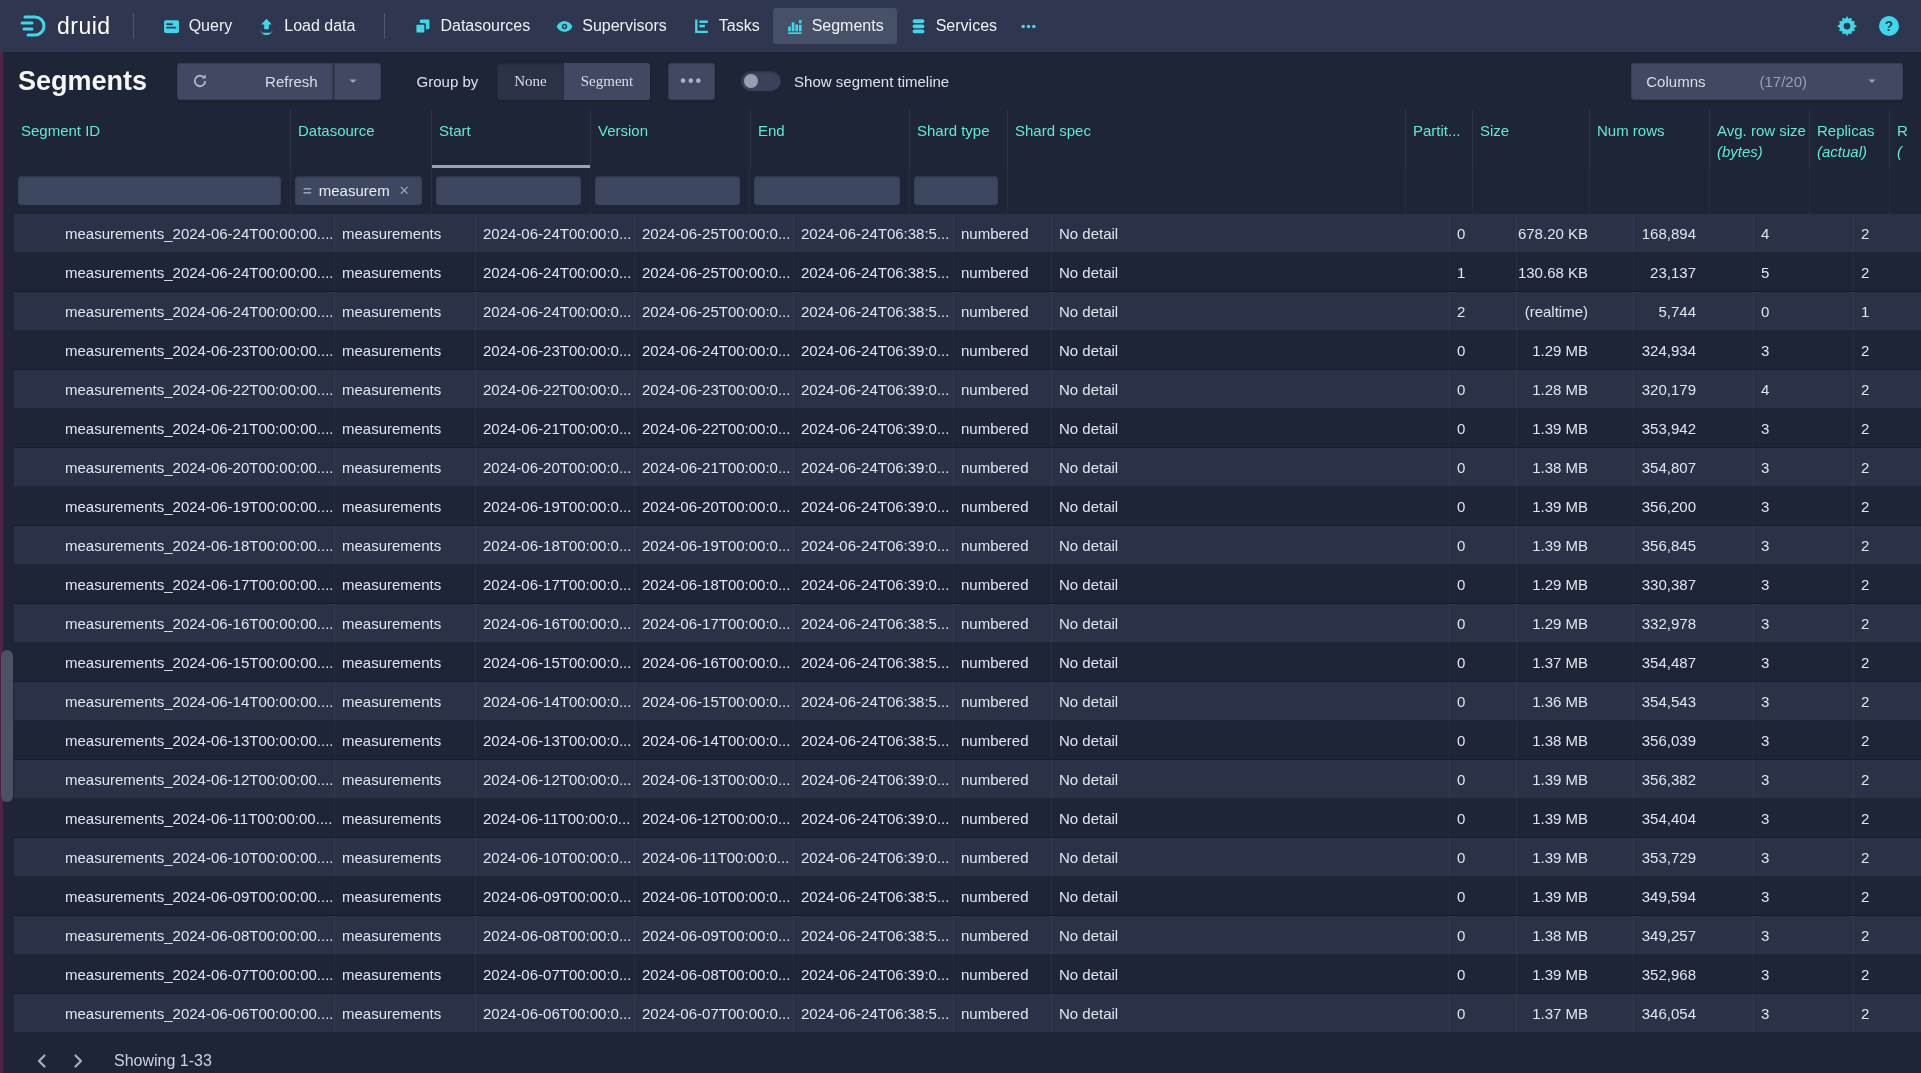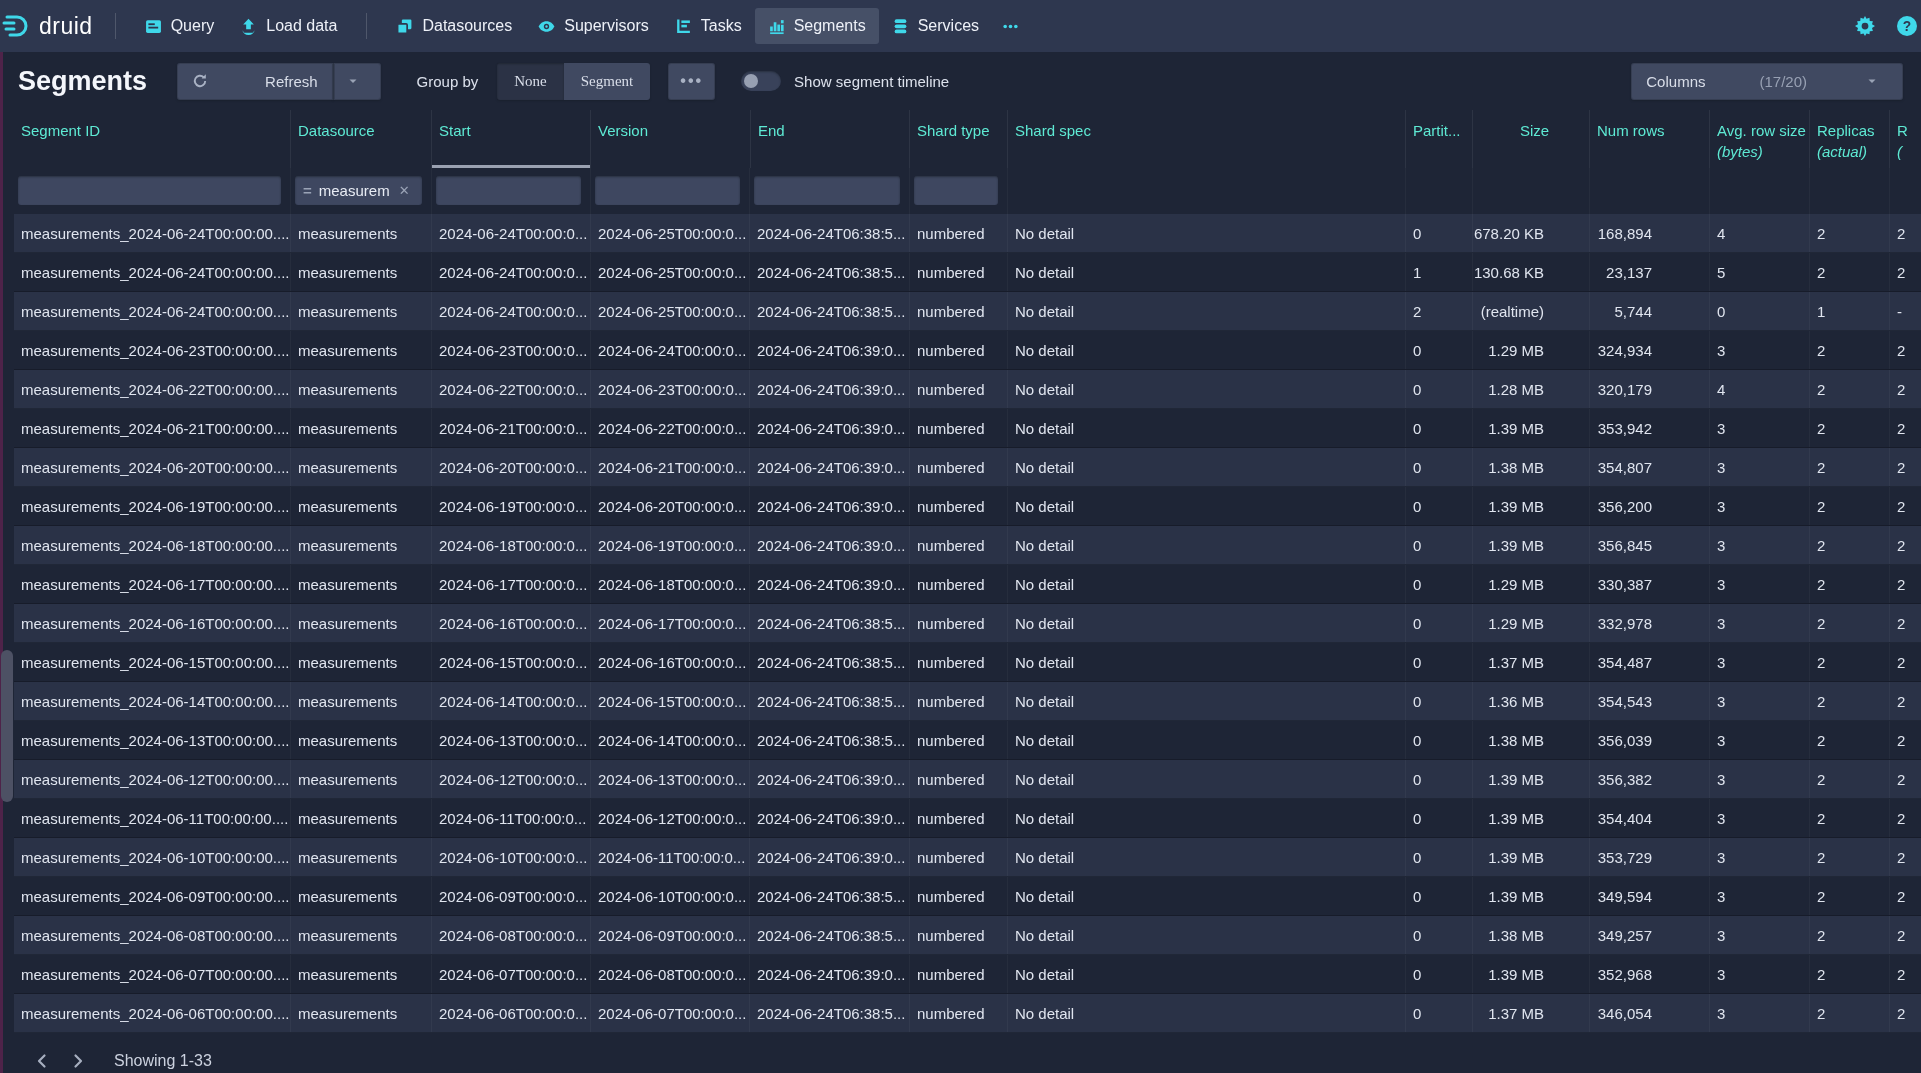--- a/index.html
+++ b/index.html
@@ -3,21 +3,21 @@
 <meta charset="utf-8">
 <style>
   html,body{margin:0;padding:0;}
   body{
     width:1921px;height:1073px;overflow:hidden;position:relative;
     background:#1e2536;color:#dde2ee;
     font-family:"Liberation Sans",sans-serif;
     -webkit-font-smoothing:antialiased;
   }
   
-  .navbar{height:52px;background:#2e374f;display:flex;align-items:center;padding:0 0;position:relative;z-index:5;}
+  .navbar{height:52px;background:#2e374f;display:flex;align-items:center;padding:0 18px;position:relative;z-index:5;}
   .brand{display:flex;align-items:center;gap:9px;margin-right:6px;}
   .brand-text{font-size:23px;color:#ffffff;letter-spacing:.5px;}
   .nav-divider{width:1px;height:26px;background:rgba(255,255,255,.16);margin:0 16px;}
   .nav-item{display:flex;align-items:center;gap:9px;color:#eef1f8;font-size:16px;
     padding:9px 13px;border-radius:3px;cursor:pointer;white-space:nowrap;}
   .nav-item.active{background:rgba(143,155,175,.25);}
   .nav-more{padding:9px 10px;}
   .navbar-right{margin-left:auto;display:flex;align-items:center;gap:22px;padding-right:4px;}
   .icon{display:inline-flex;align-items:center;justify-content:center;}
   
@@ -54,36 +54,36 @@
   .th.sorted::after{content:"";position:absolute;left:0;right:0;bottom:0;height:3px;background:#9aa1b1;}
   .tfilter{display:flex;height:46px;}
   .fcell{box-sizing:border-box;border-right:1px solid rgba(255,255,255,.04);}
   .finput{margin:8px 9px 0 4px;height:29px;background:#3e4760;border-radius:3px;
     box-shadow:inset 0 1px 2px rgba(16,22,26,.45);display:flex;align-items:center;
     padding:0 8px;font-size:15px;overflow:hidden;}
   .tag-eq{color:#9aa3b6;font-weight:bold;margin-right:7px;font-size:15px;}
   .tag-text{color:#e8ecf4;white-space:nowrap;}
   .tag-close{color:#9aa3b6;margin-left:9px;font-size:13px;cursor:pointer;}
   .tbody{}
-  .tr{display:flex;height:39px;border-bottom:1px solid rgba(0,0,0,.22);box-sizing:border-box;}
+  .tr{display:flex;height:39px;border-bottom:1px solid rgba(0,0,0,.22);box-sizing:border-box;padding-left:44px;}
   .tr.odd{background:#2a3247;}
   .td{box-sizing:border-box;padding-left:7px;font-size:15px;color:#e0e5ef;white-space:nowrap;
     overflow:hidden;border-right:1px solid rgba(255,255,255,.04);display:flex;align-items:center;cursor:pointer;}
   .td.col-size{justify-content:flex-end;padding-right:45px;padding-left:0;}
   .td.col-num_rows{justify-content:flex-end;padding-right:57px;padding-left:0;}
   
   .col-segment_id{flex:0 0 277px;width:277px;}
   .col-datasource{flex:0 0 141px;width:141px;}
   .col-start{flex:0 0 159px;width:159px;}
   .col-end{flex:0 0 159px;width:159px;}
   .col-version{flex:0 0 160px;width:160px;}
   .col-shard_type{flex:0 0 98px;width:98px;}
   .col-shard_spec{flex:0 0 398px;width:398px;}
   .col-partition{flex:0 0 67px;width:67px;}
-  .col-size{flex:0 0 117px;width:117px;text-align:center;}
+  .col-size{flex:0 0 117px;width:117px;}
   .col-num_rows{flex:0 0 120px;width:120px;}
   .col-avg_row_size{flex:0 0 100px;width:100px;}
   .col-replicas{flex:0 0 80px;width:80px;}
   .col-replication_factor{flex:0 0 28px;width:28px;border-right:none;}
   
   .footer{position:absolute;left:0;right:0;bottom:0;height:24px;background:#1e2536;
     display:flex;align-items:center;padding-left:24px;}
   .pager-btn{width:36px;height:32px;display:flex;align-items:center;justify-content:center;cursor:pointer;border-radius:3px;}
   .showing{font-size:16px;color:#ccd2df;margin-left:18px;}
   

